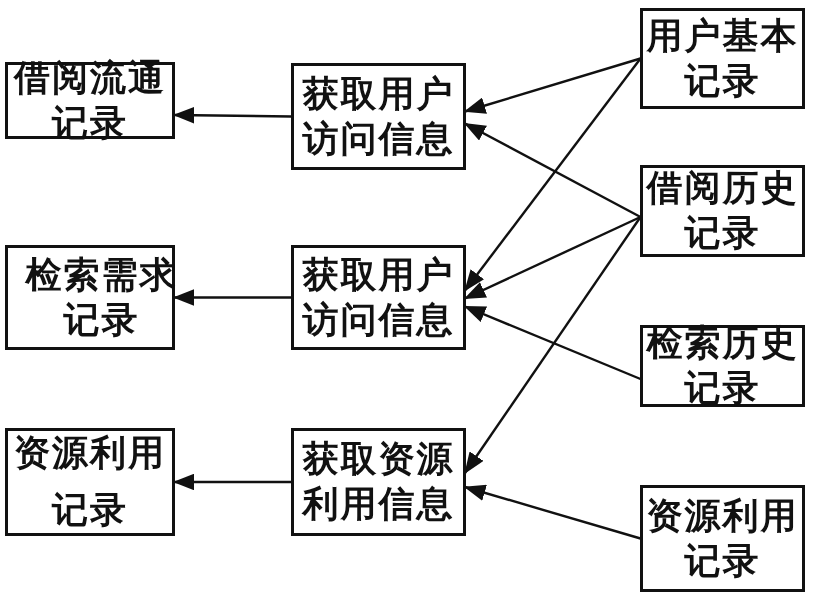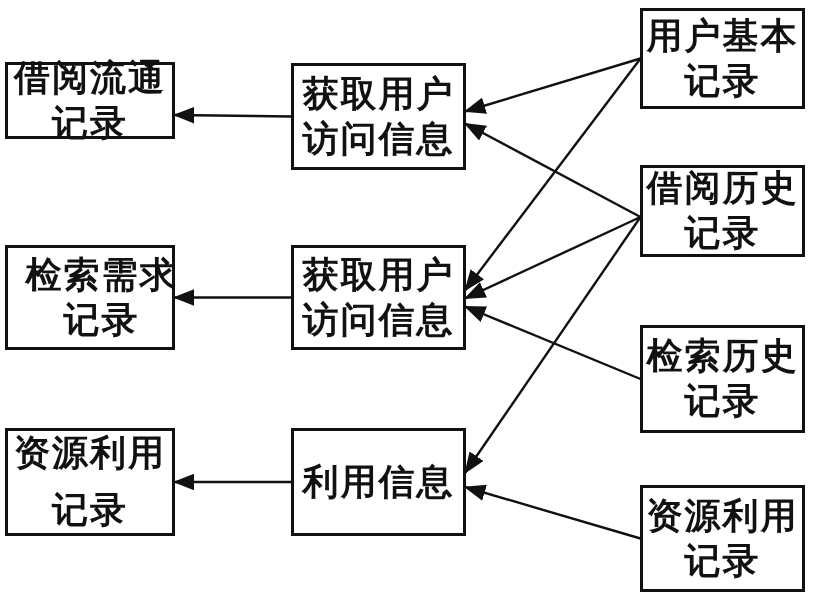--- a/index.html
+++ b/index.html
@@ -79,31 +79,32 @@
       </div>
       <div class="node" style="left: 291px; top: 63px; width: 175px; height: 107px; border-color: rgb(17, 17, 17); color: rgb(17, 17, 17);">
         <span>获取用户</span>
         <span>访问信息</span>
       </div>
       <div class="node" style="left: 291px; top: 245px; width: 175px; height: 105px; border-color: rgb(17, 17, 17); color: rgb(17, 17, 17);">
         <span>获取用户</span>
         <span>访问信息</span>
       </div>
       <div class="node" style="left: 291px; top: 428px; width: 175px; height: 108px; border-color: rgb(17, 17, 17); color: rgb(17, 17, 17);">
+        <span>获取资源</span>
         <span>利用信息</span>
       </div>
       <div class="node" style="left: 640px; top: 8px; width: 165px; height: 101px; border-color: rgb(17, 17, 17); color: rgb(17, 17, 17);">
         <span>用户基本</span>
         <span>记录</span>
       </div>
       <div class="node" style="left: 640px; top: 165px; width: 165px; height: 92px; border-color: rgb(17, 17, 17); color: rgb(17, 17, 17);">
         <span>借阅历史</span>
         <span>记录</span>
       </div>
-      <div class="node" style="left: 640px; top: 325px; width: 165px; height: 108px; border-color: rgb(17, 17, 17); color: rgb(17, 17, 17);">
+      <div class="node" style="left: 640px; top: 325px; width: 165px; height: 82px; border-color: rgb(17, 17, 17); color: rgb(17, 17, 17);">
         <span>检索历史</span>
         <span>记录</span>
       </div>
       <div class="node" style="left: 640px; top: 485px; width: 165px; height: 107px; border-color: rgb(17, 17, 17); color: rgb(17, 17, 17);">
         <span>资源利用</span>
         <span>记录</span>
       </div>
     </div>
 </div>
 

